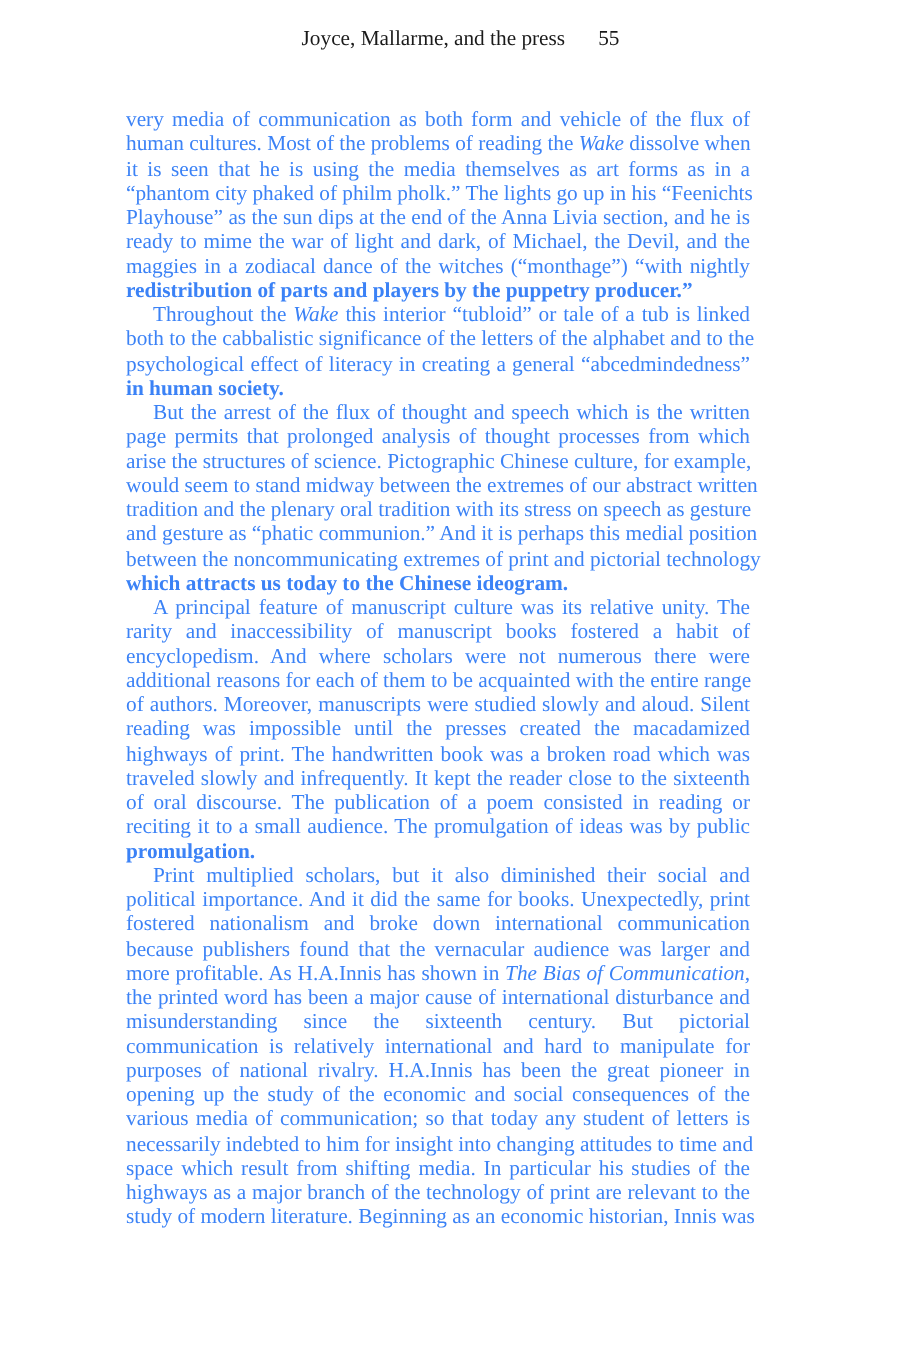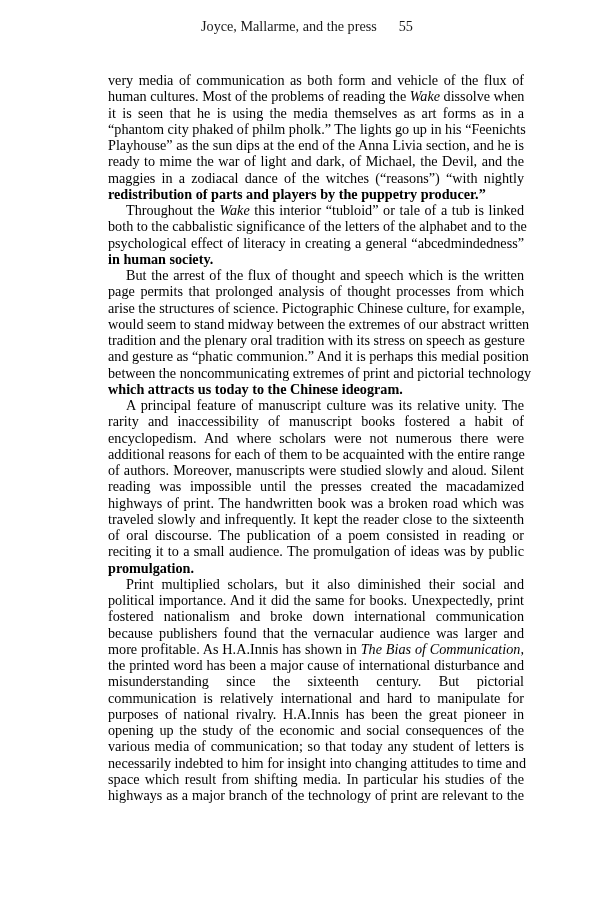--- a/index.html
+++ b/index.html
@@ -6,23 +6,23 @@
     body { width: 600px; height: 900px; position: relative; overflow: hidden; }
     .page { position: absolute; left: 0; top: 0; width: 600px; height: 900px; background: #ffffff; }
     .running-head {
       position: absolute; top: 18px; left: 0; width: 600px;
       font-family: "Liberation Serif", serif; font-size: 14.2px; color: #1a1a1a;
       display: flex; justify-content: center;
     }
     .running-head .title { margin-left: 14px; }
     .running-head .folio { margin-left: 22px; text-align: right; }
     .body-text {
-      position: absolute; left: 108px; top: 72px; width: 416px;
+      position: absolute; left: 84px; top: 72px; width: 416px;
       font-family: "Liberation Serif", serif; font-size: 14.2px; line-height: 16.25px;
-      color: #000000; text-align: justify; hyphens: none;
+      color: #3b82f6; text-align: justify; hyphens: none;
     }
     .line { display: block; text-align: justify; text-align-last: justify; white-space: nowrap; }
     .line.last { text-align-last: left; font-weight: bold; }
     .line.indent { padding-left: 18px; }
     i { font-style: italic; }
   </style>
 </head>
 <body>
 
 <div class="page">
@@ -31,21 +31,21 @@
     <span class="folio">55</span>
   </div>
   <div class="body-text" id="body-text">
       <div>
         <span class="line"><span>very media of communication as both form and vehicle of the flux of</span></span>
         <span class="line"><span>human cultures. Most of the problems of reading the </span><i>Wake</i><span> dissolve when</span></span>
         <span class="line"><span>it is seen that he is using the media themselves as art forms as in a</span></span>
         <span class="line"><span>“phantom city phaked of philm pholk.” The lights go up in his “Feenichts</span></span>
         <span class="line"><span>Playhouse” as the sun dips at the end of the Anna Livia section, and he is</span></span>
         <span class="line"><span>ready to mime the war of light and dark, of Michael, the Devil, and the</span></span>
-        <span class="line"><span>maggies in a zodiacal dance of the witches (“reasons”) “with nightly</span></span>
+        <span class="line"><span>maggies in a zodiacal dance of the witches (“monthage”) “with nightly</span></span>
         <span class="line last"><span>redistribution of parts and players by the puppetry producer.”</span></span>
       </div>
       <div>
         <span class="line indent"><span>Throughout the </span><i>Wake</i><span> this interior “tubloid” or tale of a tub is linked</span></span>
         <span class="line"><span>both to the cabbalistic significance of the letters of the alphabet and to the</span></span>
         <span class="line"><span>psychological effect of literacy in creating a general “abcedmindedness”</span></span>
         <span class="line last"><span>in human society.</span></span>
       </div>
       <div>
         <span class="line indent"><span>But the arrest of the flux of thought and speech which is the written</span></span>
@@ -78,15 +78,16 @@
         <span class="line"><span>more profitable. As H.A.Innis has shown in </span><i>The Bias of Communication,</i></span>
         <span class="line"><span>the printed word has been a major cause of international disturbance and</span></span>
         <span class="line"><span>misunderstanding since the sixteenth century. But pictorial</span></span>
         <span class="line"><span>communication is relatively international and hard to manipulate for</span></span>
         <span class="line"><span>purposes of national rivalry. H.A.Innis has been the great pioneer in</span></span>
         <span class="line"><span>opening up the study of the economic and social consequences of the</span></span>
         <span class="line"><span>various media of communication; so that today any student of letters is</span></span>
         <span class="line"><span>necessarily indebted to him for insight into changing attitudes to time and</span></span>
         <span class="line"><span>space which result from shifting media. In particular his studies of the</span></span>
         <span class="line"><span>highways as a major branch of the technology of print are relevant to the</span></span>
+        <span class="line"><span>study of modern literature. Beginning as an economic historian, Innis was</span></span>
       </div>
     </div>
 </div>
 
 </body></html>

